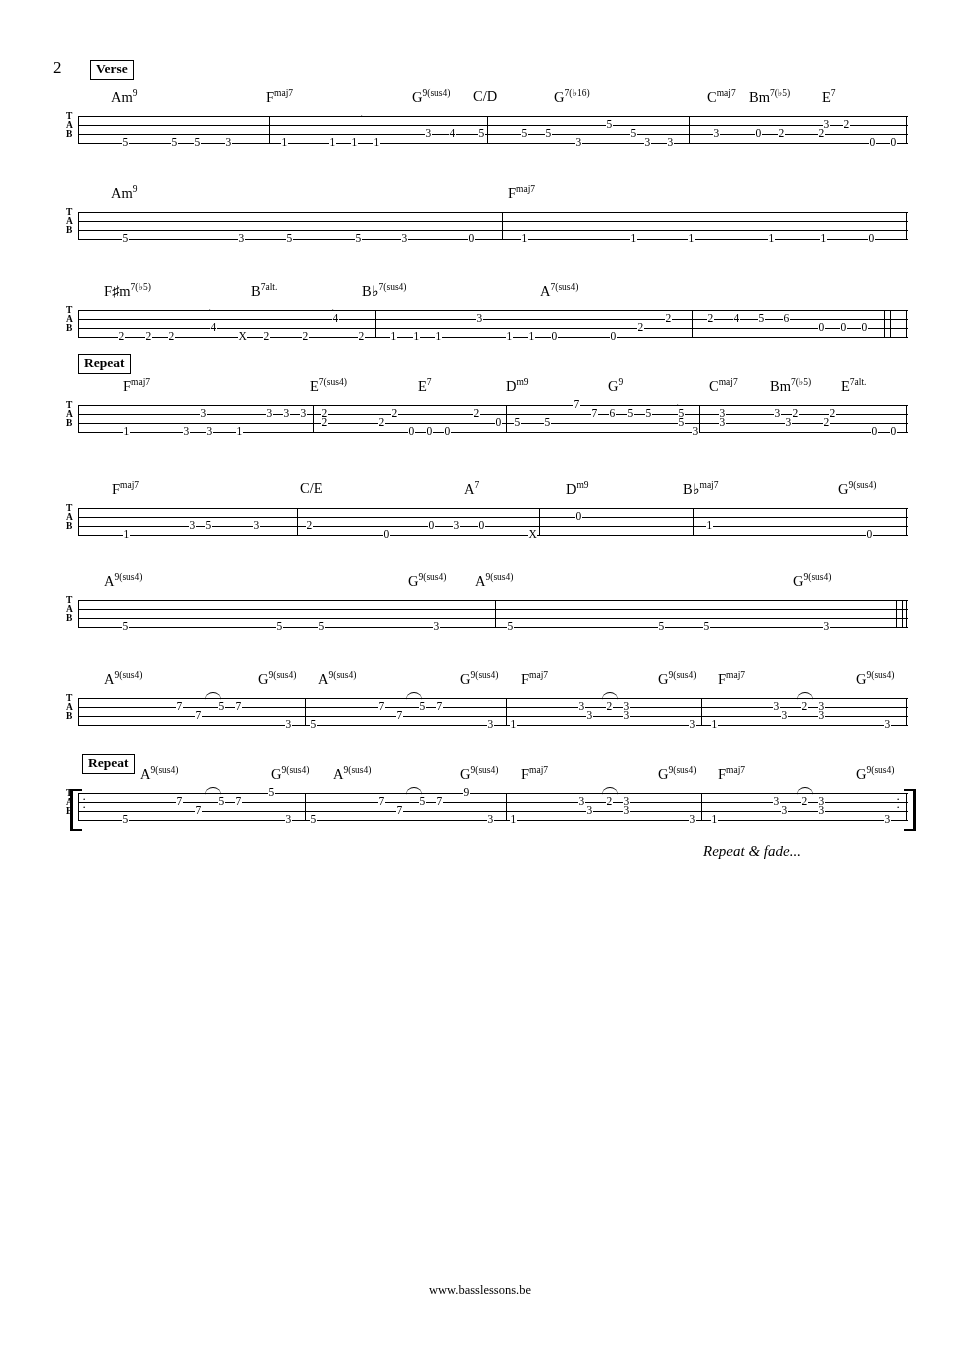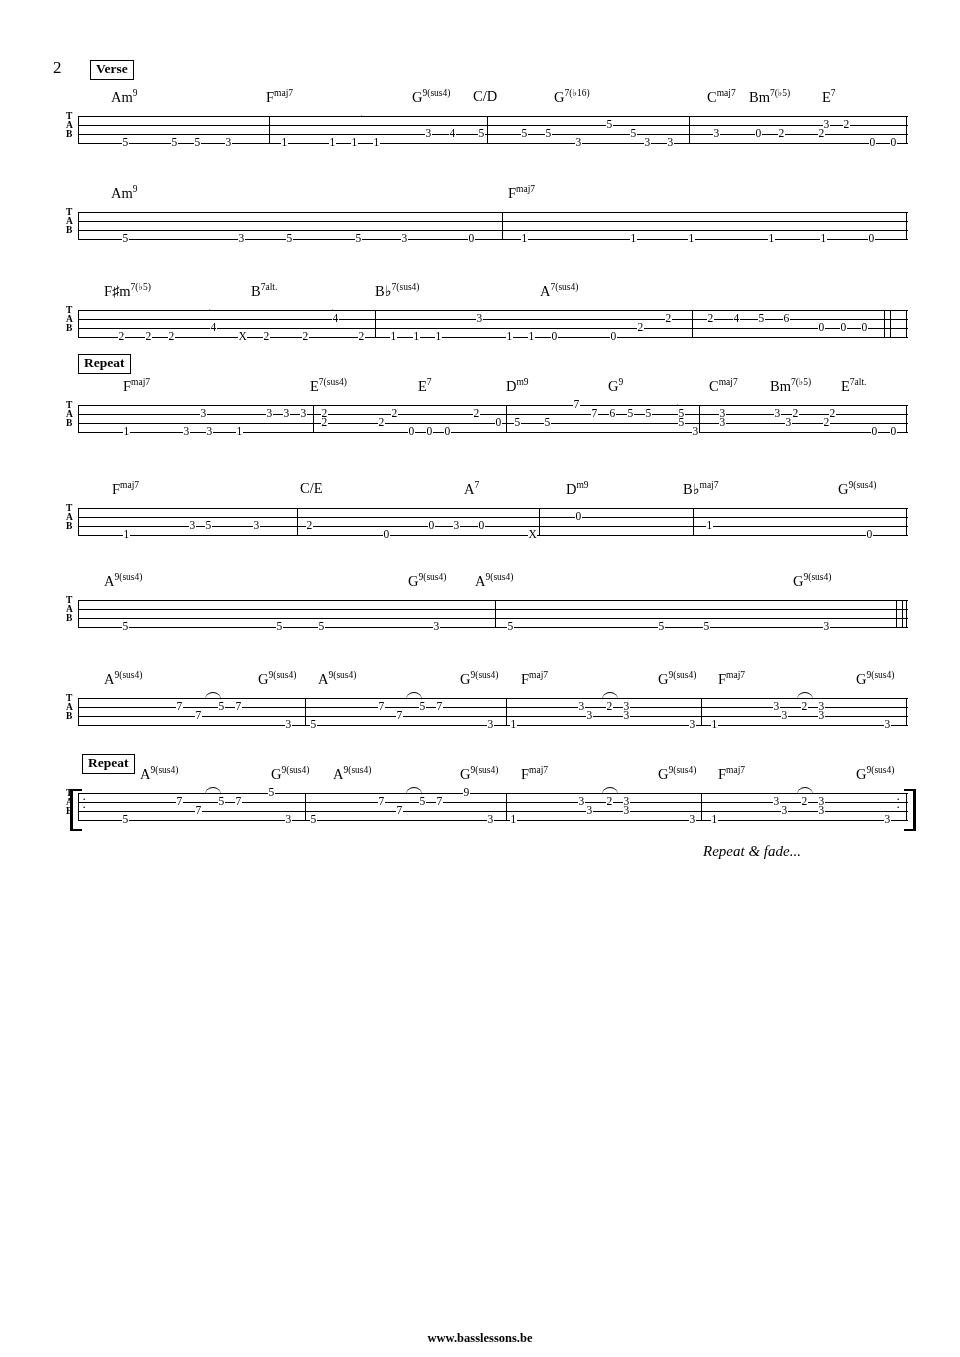--- a/index.html
+++ b/index.html
@@ -34,22 +34,21 @@
     text-align: center;
     font-size: 21px;
   }
   #footer-url {
     position: absolute;
     left: 0;
     top: 1283px;
     width: 960px;
     text-align: center;
     font-size: 12.5px;
-    font-weight: bold;
-    margin-top: 48px;
+    font-weight: normal;
   }
   #repeat-fade {
     position: absolute;
     font-style: italic;
     font-size: 15px;
   }
 
   
   .section-label {
     position: absolute;
@@ -274,21 +273,21 @@
           </div>
           <div class="barline" style="left: 297px;"></div>
           <div class="barline" style="left: 614px;"></div>
           <div class="endbar" style="left: 806px;"></div>
           <div class="endbar" style="left: 812px;"></div>
           <div class="barline" style="left: 0px;"></div>
           <div class="barline" style="left: 828px;"></div>
         </div>
         <div class="chord" style="left: 26px; top: -27px;"><span>F♯m</span><sup>7(♭5)</sup></div>
         <div class="chord" style="left: 173px; top: -27px;"><span>B</span><sup>7alt.</sup></div>
-        <div class="chord" style="left: 297px; top: -27px; text-align: right;"><span>B♭</span><sup>7(sus4)</sup></div>
+        <div class="chord" style="left: 284px; top: -27px; text-align: right;"><span>B♭</span><sup>7(sus4)</sup></div>
         <div class="chord" style="left: 462px; top: -27px;"><span>A</span><sup>7(sus4)</sup></div>
         <div class="fret" style="left: 40px; top: 21px;">2</div>
         <div class="fret" style="left: 67px; top: 21px;">2</div>
         <div class="fret" style="left: 90px; top: 21px;">2</div>
         <div class="fret" style="left: 132px; top: 12px;">4</div>
         <div class="fret" style="left: 160px; top: 21px;">X</div>
         <div class="fret" style="left: 185px; top: 21px;">2</div>
         <div class="fret" style="left: 224px; top: 21px;">2</div>
         <div class="fret" style="left: 254px; top: 3px;">4</div>
         <div class="fret" style="left: 280px; top: 21px;">2</div>

